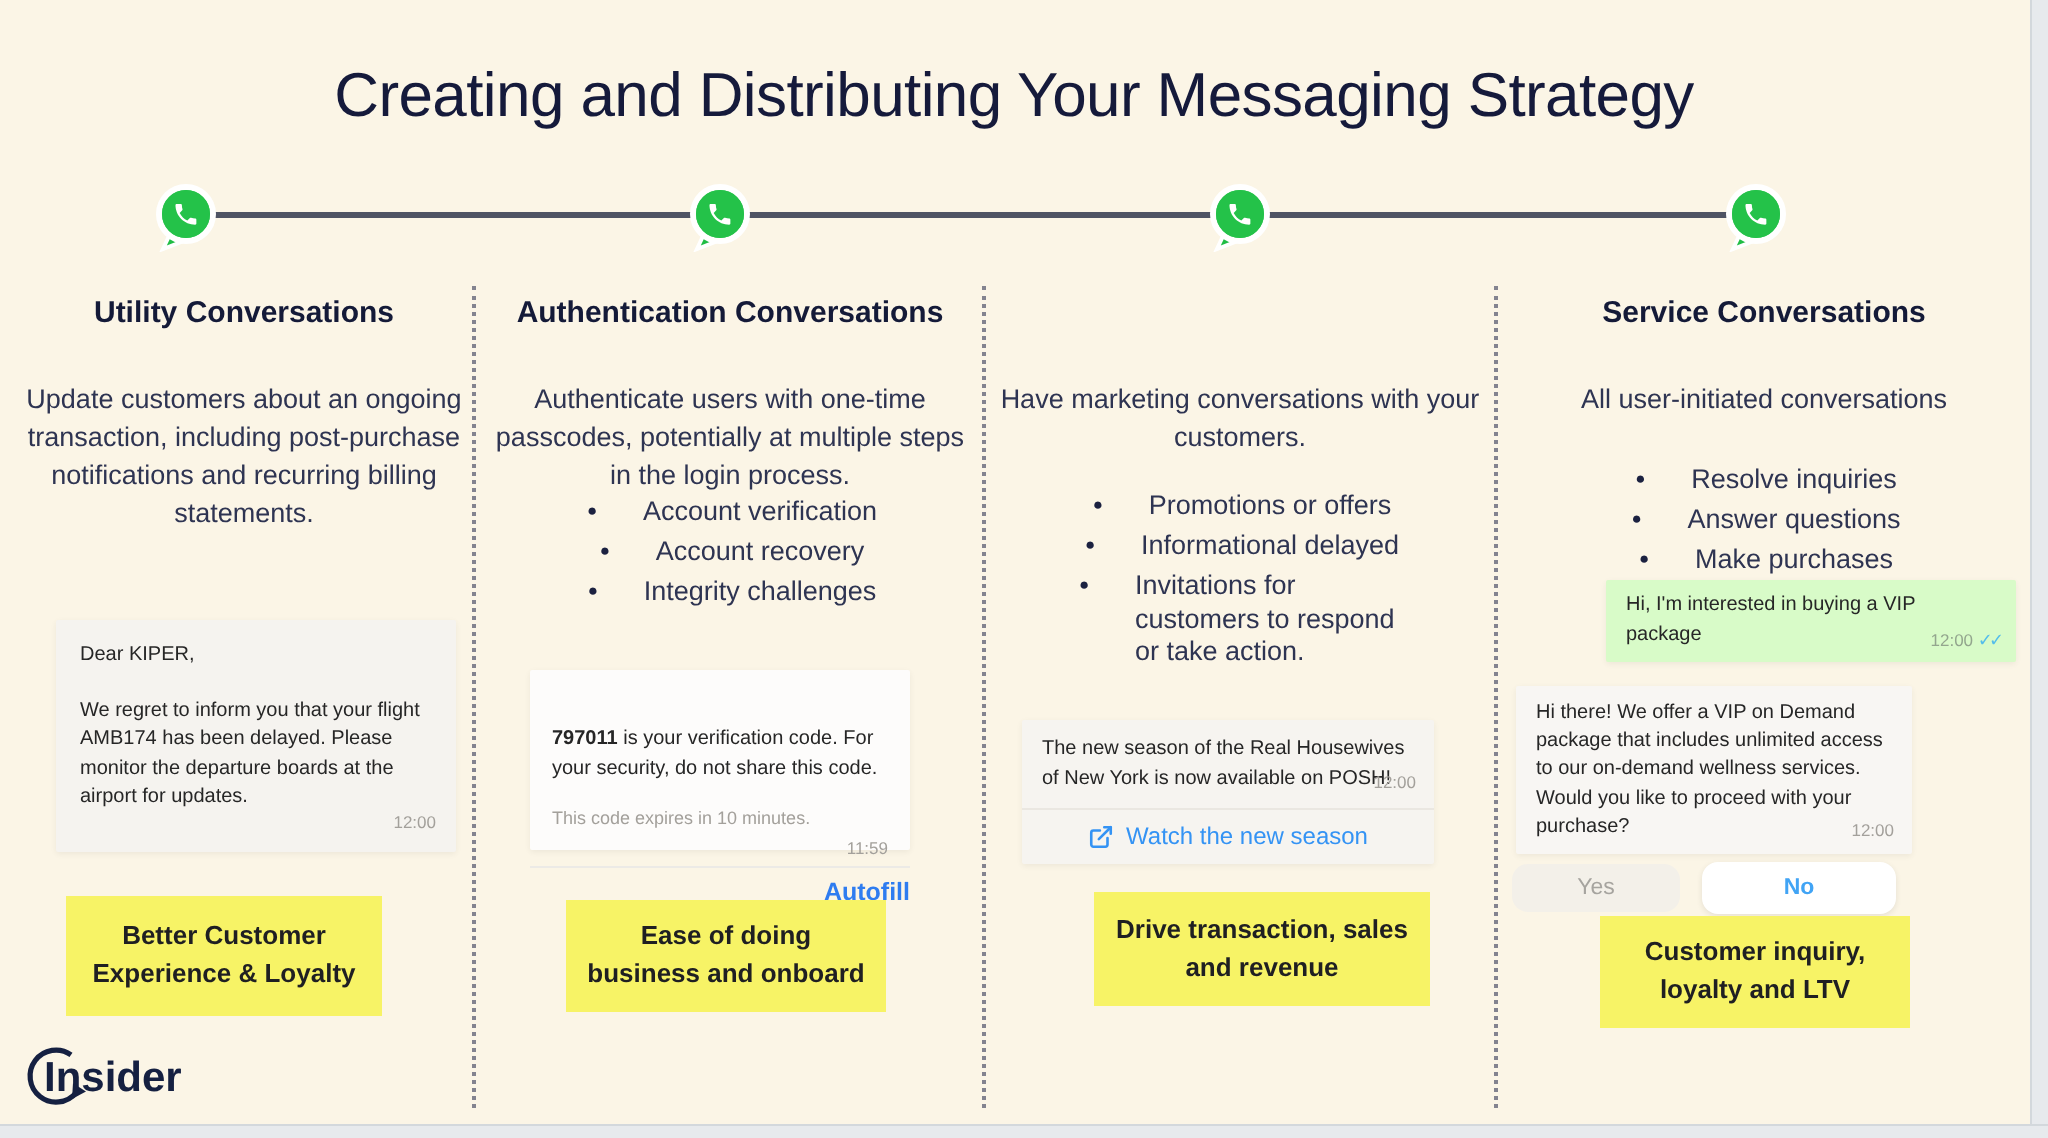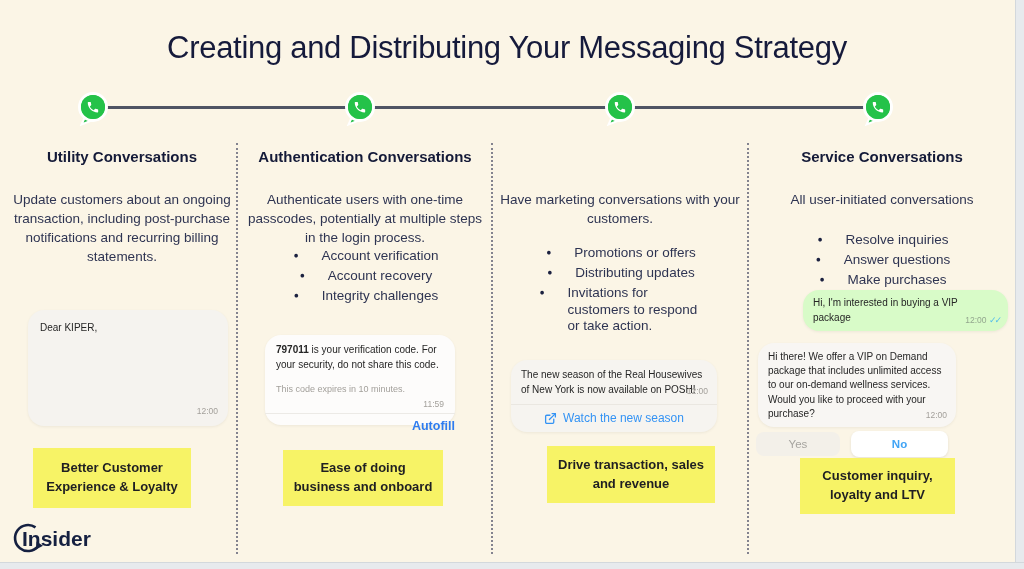--- a/index.html
+++ b/index.html
@@ -58,38 +58,38 @@
   .bullets li::before {
     content:"●"; position:absolute; left:2px; top:2px; font-size:8.5px; color:#1B2140;
   }
   .bullets.b-col2 { top:108px; }
   .bullets.b-col3 { top:105px; }
   .bullets.b-col3 li { max-width:165px; }
   .bullets.b-col4 { top:92px; }
 
   
   .card {
-    border-radius:16px;
+    border-radius:1px;
     box-shadow:0 1px 3px rgba(0,0,0,0.06);
     font-size:10px; color:#262626; line-height:1.45;
   }
   .meta-time { font-size:8.5px; color:#A3A09B; }
 
   .sms-utility {
     position:absolute; top:170px; left:20px; width:200px; height:116px;
     background:#F5F3EF; padding:11px 12px;
   }
   .sms-utility .greet { margin-bottom:13px; }
   .sms-utility .t { position:absolute; right:10px; bottom:9px; }
 
   .sms-auth {
     position:absolute; top:195px; left:25px; width:190px; height:90px;
     background:#FDFCFB;
   }
-  .sms-auth .body { padding:8px 11px 0 11px; }
+  .sms-auth .body { padding:8px 11px 0 11px;margin-top:20px; }
   .sms-auth .code { font-weight:bold; }
   .sms-auth .expiry { font-size:9px; color:#A3A09B; margin-top:3px; }
   .sms-auth .t { display:block; text-align:right; padding:2px 11px 3px 0; }
   .sms-auth .rule { border-top:1px solid #ECEAE6; }
   .autofill {
     display:block; width:100%; text-align:right;
     padding:5px 0 6px 0; border:none; background:transparent;
     color:#2E7CF0; font-size:12.5px; font-weight:bold;
     font-family:"Liberation Sans", sans-serif; cursor:pointer;
   }
@@ -192,20 +192,21 @@
 
 <div class="divider div-1"></div>
 <div class="divider div-2"></div>
 <div class="divider div-3"></div>
 
 <section class="col col-1">
   <h2 class="col-heading">Utility Conversations</h2>
   <p class="col-desc">Update customers about an ongoing transaction, including post-purchase notifications and recurring billing statements.</p>
   <div class="card sms-utility">
     <p class="greet">Dear KIPER,</p>
+    <p>We regret to inform you that your flight AMB174 has been delayed. Please monitor the departure boards at the airport for updates.</p>
     <span class="meta-time t">12:00</span>
   </div>
   <div class="benefit ben-1">
       <span>Better Customer Experience &amp; Loyalty</span>
     </div>
   <div class="logo">
     <svg width="92" height="38" viewBox="0 0 92 38">
       <path d="M 25.5 9.4 A 13 13 0 1 0 28 28.4" fill="none" stroke="#152041" stroke-width="2.6"></path>
       <path d="M 26 31.5 L 33 27.8 L 26.5 23.6 Z" fill="#152041"></path>
       <text x="12" y="27.5" font-family="Liberation Sans, sans-serif" font-size="21" font-weight="bold" fill="#152041">Insider</text>
@@ -230,21 +231,21 @@
   </div>
   <div class="benefit ben-2">
       <span>Ease of doing business and onboard</span>
     </div>
 </section>
 
 <section class="col col-3">
   <p class="col-desc">Have marketing conversations with your customers.</p>
   <ul class="bullets b-col3">
     <li>Promotions or offers</li>
-    <li>Distributing updates</li>
+    <li>Informational delayed</li>
     <li>Invitations for customers to respond or take action.</li>
   </ul>
   <div class="card sms-marketing">
     <div class="body">
       <p>The new season of the Real Housewives of New York is now available on POSH!</p>
       <span class="meta-time t">12:00</span>
     </div>
     <button class="watch-row">
       <svg width="13" height="13" viewBox="0 0 24 24" fill="none" stroke="#3493F4" stroke-width="2.4" stroke-linecap="round" stroke-linejoin="round">
           <path d="M18 13v6a2 2 0 0 1-2 2H5a2 2 0 0 1-2-2V8a2 2 0 0 1 2-2h6"></path>

